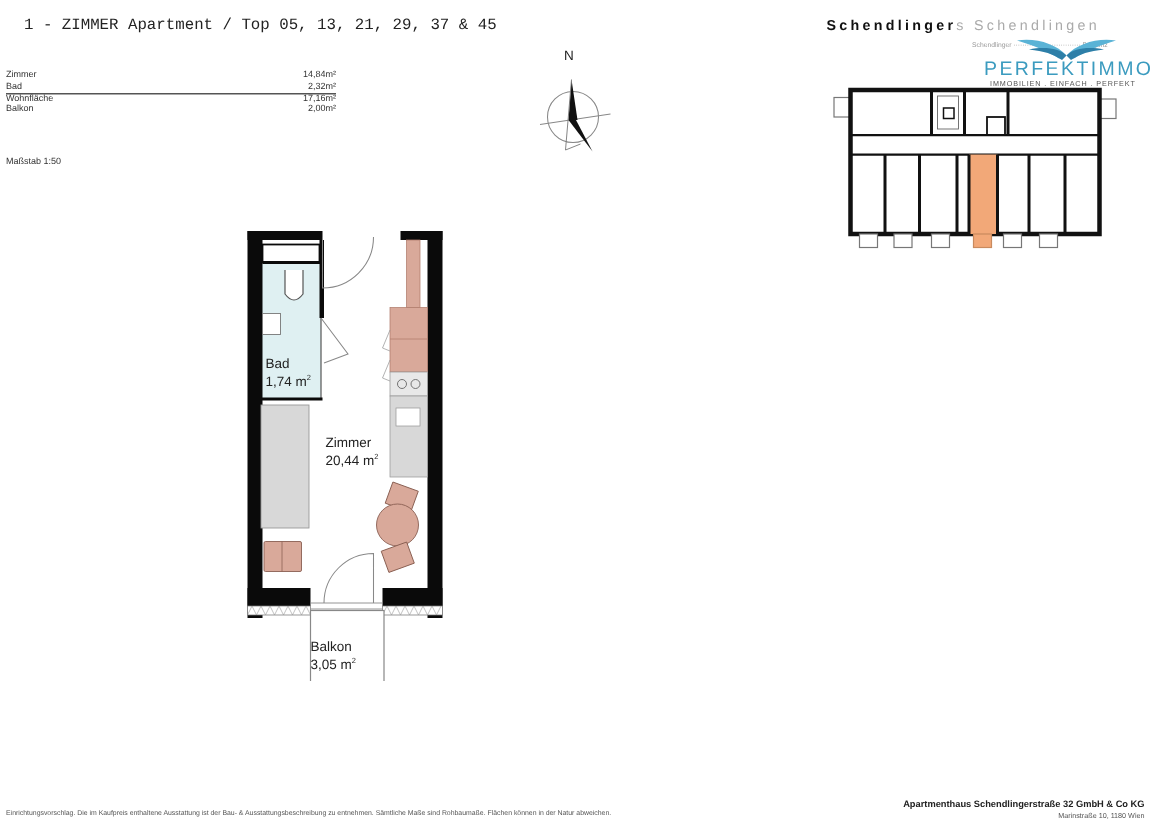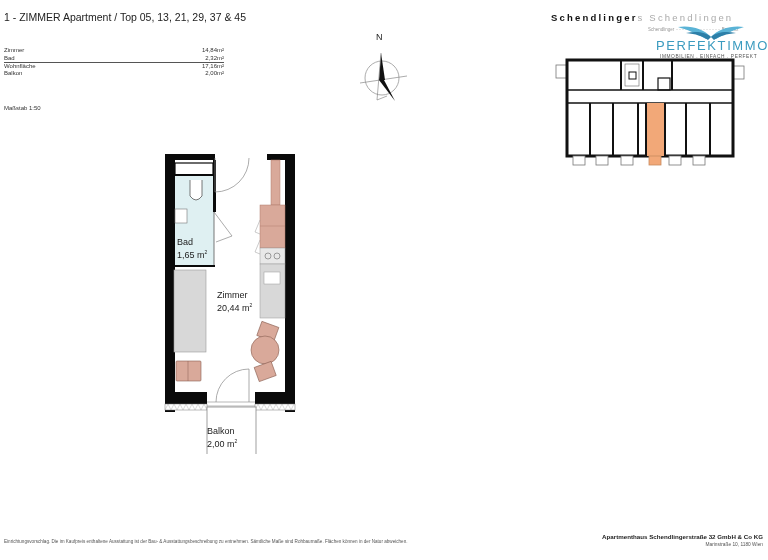--- a/index.html
+++ b/index.html
@@ -1,19 +1,19 @@
 <!DOCTYPE html>
 <html><head>
 <meta charset="utf-8">
 <style>
   * { box-sizing: border-box; margin: 0; padding: 0; }
   html, body { width: 768px; height: 560px; background: #ffffff; overflow: hidden; }
   body { position: relative; font-family: "Liberation Sans", sans-serif; color: #222; }
   .abs { position: absolute; }
-  .title { left: 4px; top: 11px; font-size: 10.5px; color: #222; white-space: nowrap; }
+  .title { left: 16px; top: 11px; font-size: 10.5px; color: #222; white-space: nowrap; font-family: Liberation Mono, monospace; }
   .area-table { left: 4px; top: 47px; width: 220px; font-size: 6px; color: #333; }
   .area-row { display: flex; justify-content: space-between; height: 7.6px; line-height: 7.6px; }
   .area-row.sum { border-top: 0.8px solid #555; }
   .scale { left: 4px; top: 105px; font-size: 6px; color: #333; }
   .brand-title { left: 551px; top: 12px; font-size: 9.5px; font-weight: bold; letter-spacing: 2.2px; color: #111; white-space: nowrap; }
   .brand-title .faded { color: #aaa; font-weight: normal; text-align: right; }
   .brand-sub { left: 648px; top: 27px; font-size: 4.5px; color: #999; white-space: nowrap; }
   .brand-logo { left: 656px; top: 38px; font-size: 13px; color: #3b9bbf; letter-spacing: 1.6px; white-space: nowrap; }
   .brand-tag { left: 660px; top: 54px; font-size: 4.8px; color: #555; letter-spacing: 0.6px; white-space: nowrap; }
   .footer-note { left: 4px; top: 539px; font-size: 4.6px; color: #555; white-space: nowrap; }
@@ -174,26 +174,26 @@
     <line x1="44" y1="248" x2="92" y2="248" stroke="#888" stroke-width="0.6"></line>
     <line x1="44" y1="252" x2="92" y2="252" stroke="#888" stroke-width="0.6"></line>
 
     <rect x="44" y="253" width="49" height="56" fill="#fff" stroke="#888" stroke-width="0.8"></rect>
     <line x1="48" y1="308" x2="89" y2="308" stroke="#555" stroke-width="1.2"></line>
   </svg>
 </div>
 
 <div class="abs room-label" style="left:177px; top:237px;">
   <div>Bad</div>
-  <div><span>1,65 m</span><sup>2</sup></div>
+  <div><span>1,74 m</span><sup>2</sup></div>
 </div>
 <div class="abs room-label" style="left:217px; top:290px;">
   <div>Zimmer</div>
   <div><span>20,44 m</span><sup>2</sup></div>
 </div>
 <div class="abs room-label" style="left:207px; top:426px;">
   <div>Balkon</div>
-  <div><span>2,00 m</span><sup>2</sup></div>
+  <div><span>3,05 m</span><sup>2</sup></div>
 </div>
 
 <div class="abs footer-note">Einrichtungsvorschlag. Die im Kaufpreis enthaltene Ausstattung ist der Bau- &amp; Ausstattungsbeschreibung zu entnehmen. Sämtliche Maße sind Rohbaumaße. Flächen können in der Natur abweichen.</div>
 <div class="abs company">Apartmenthaus Schendlingerstraße 32 GmbH &amp; Co KG</div>
 <div class="abs company-addr">Marinstraße 10, 1180 Wien</div>
 
 </body></html>

